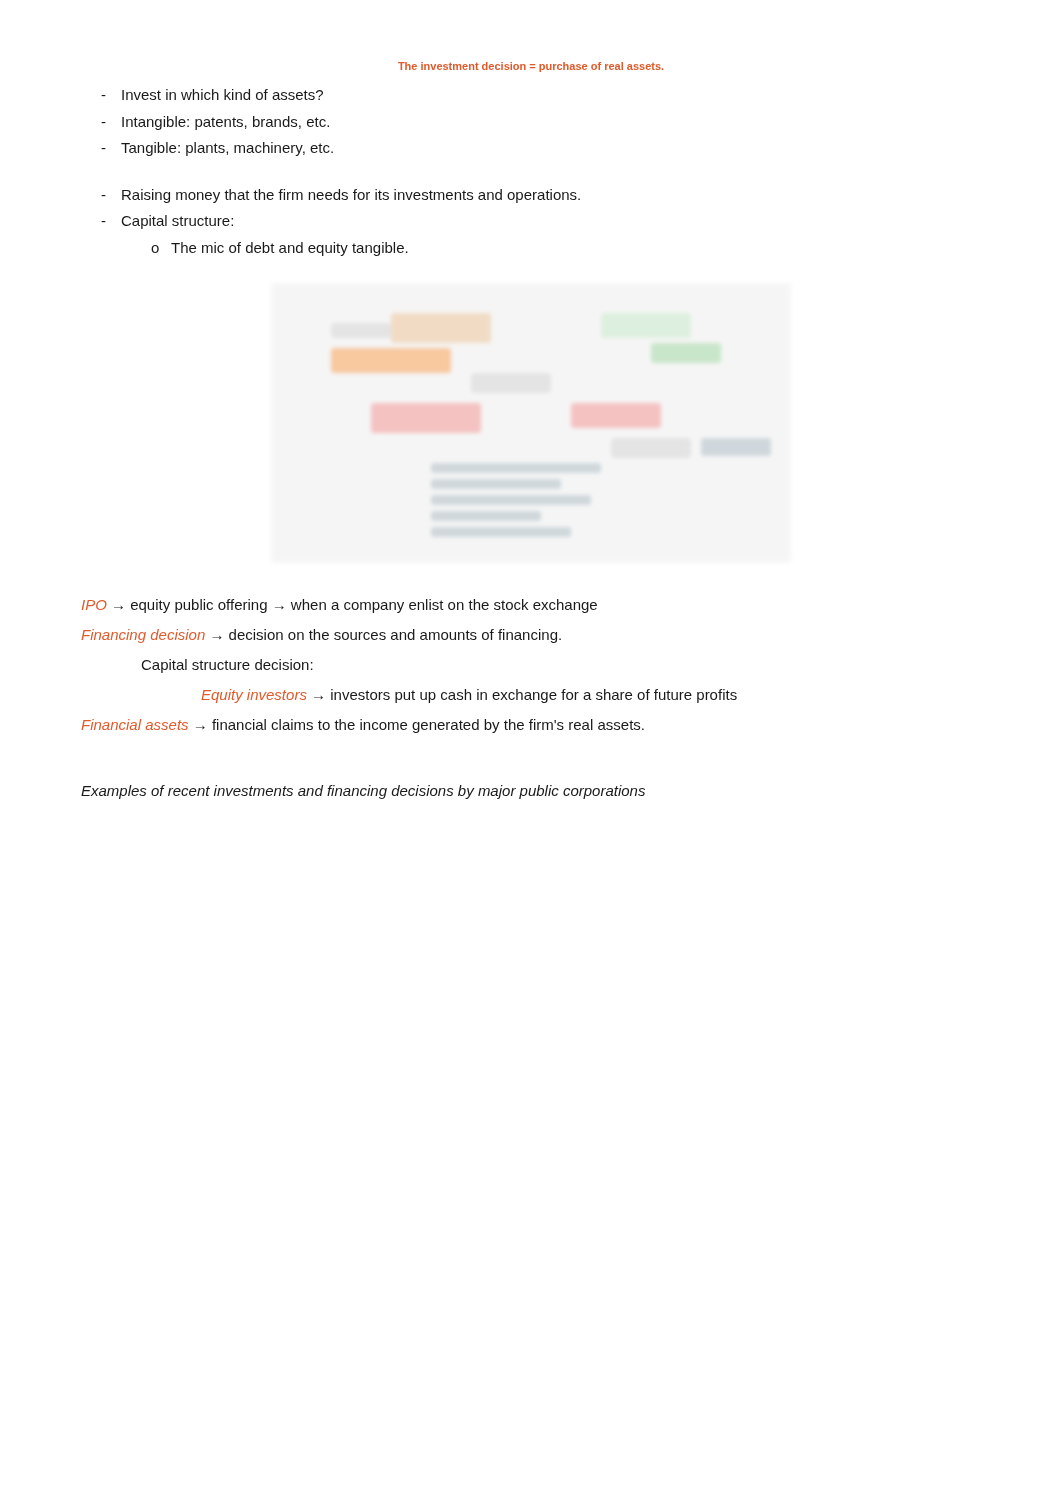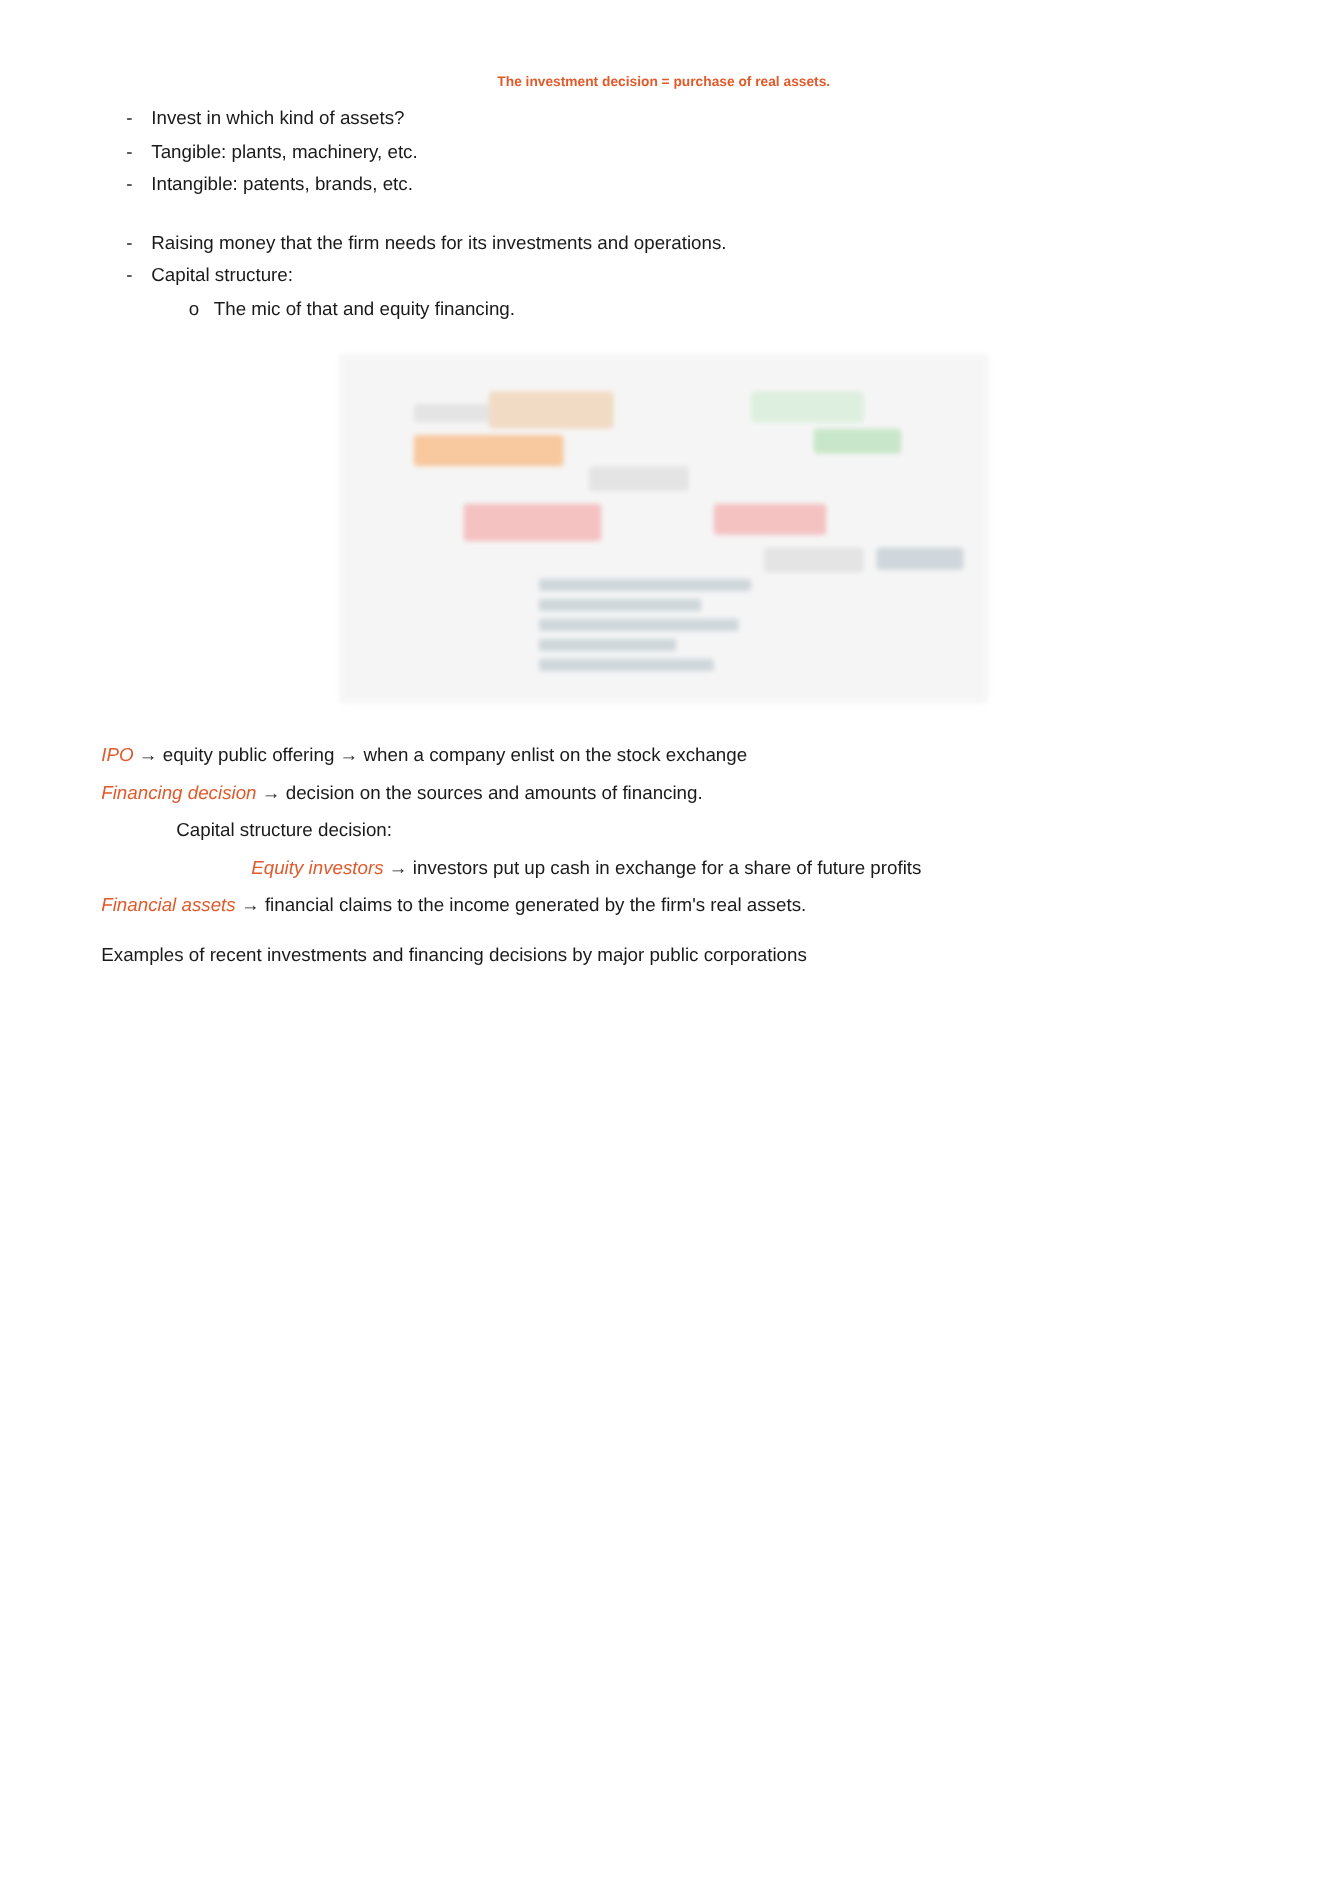--- a/index.html
+++ b/index.html
@@ -148,49 +148,50 @@
 
     .indented-1 {
       padding-left: 60px;
     }
 
     .indented-2 {
       padding-left: 120px;
     }
 
     .examples-section {
-      margin-top: 16px;
+      margin-top: 42px;
       line-height: 1.6;
+      font-style: italic;
     }
 
     .section-gap {
       margin-bottom: 20px;
     }
   </style>
 </head>
 <body>
 
 <div class="page-content">
 
   <div class="section-gap">
     <div class="section-heading">The investment decision = purchase of real assets.</div>
     <ul class="bullet-list">
       <li>Invest in which kind of assets?</li>
+      <li>Intangible: patents, brands, etc.</li>
       <li>Tangible: plants, machinery, etc.</li>
-      <li>Intangible: patents, brands, etc.</li>
     </ul>
   </div>
 
   <div class="section-gap">
     <ul class="bullet-list">
       <li>Raising money that the firm needs for its investments and operations.</li>
       <li>
         <span>Capital structure:</span>
         <ul class="sub-bullet">
-          <li>The mic of that and equity financing.</li>
+          <li>The mic of debt and equity tangible.</li>
         </ul>
       </li>
     </ul>
   </div>
 
   <div class="diagram-container">
     <div class="diagram-inner">
       <div class="diagram-box d1"></div>
       <div class="diagram-box d2"></div>
       <div class="diagram-box d3"></div>

